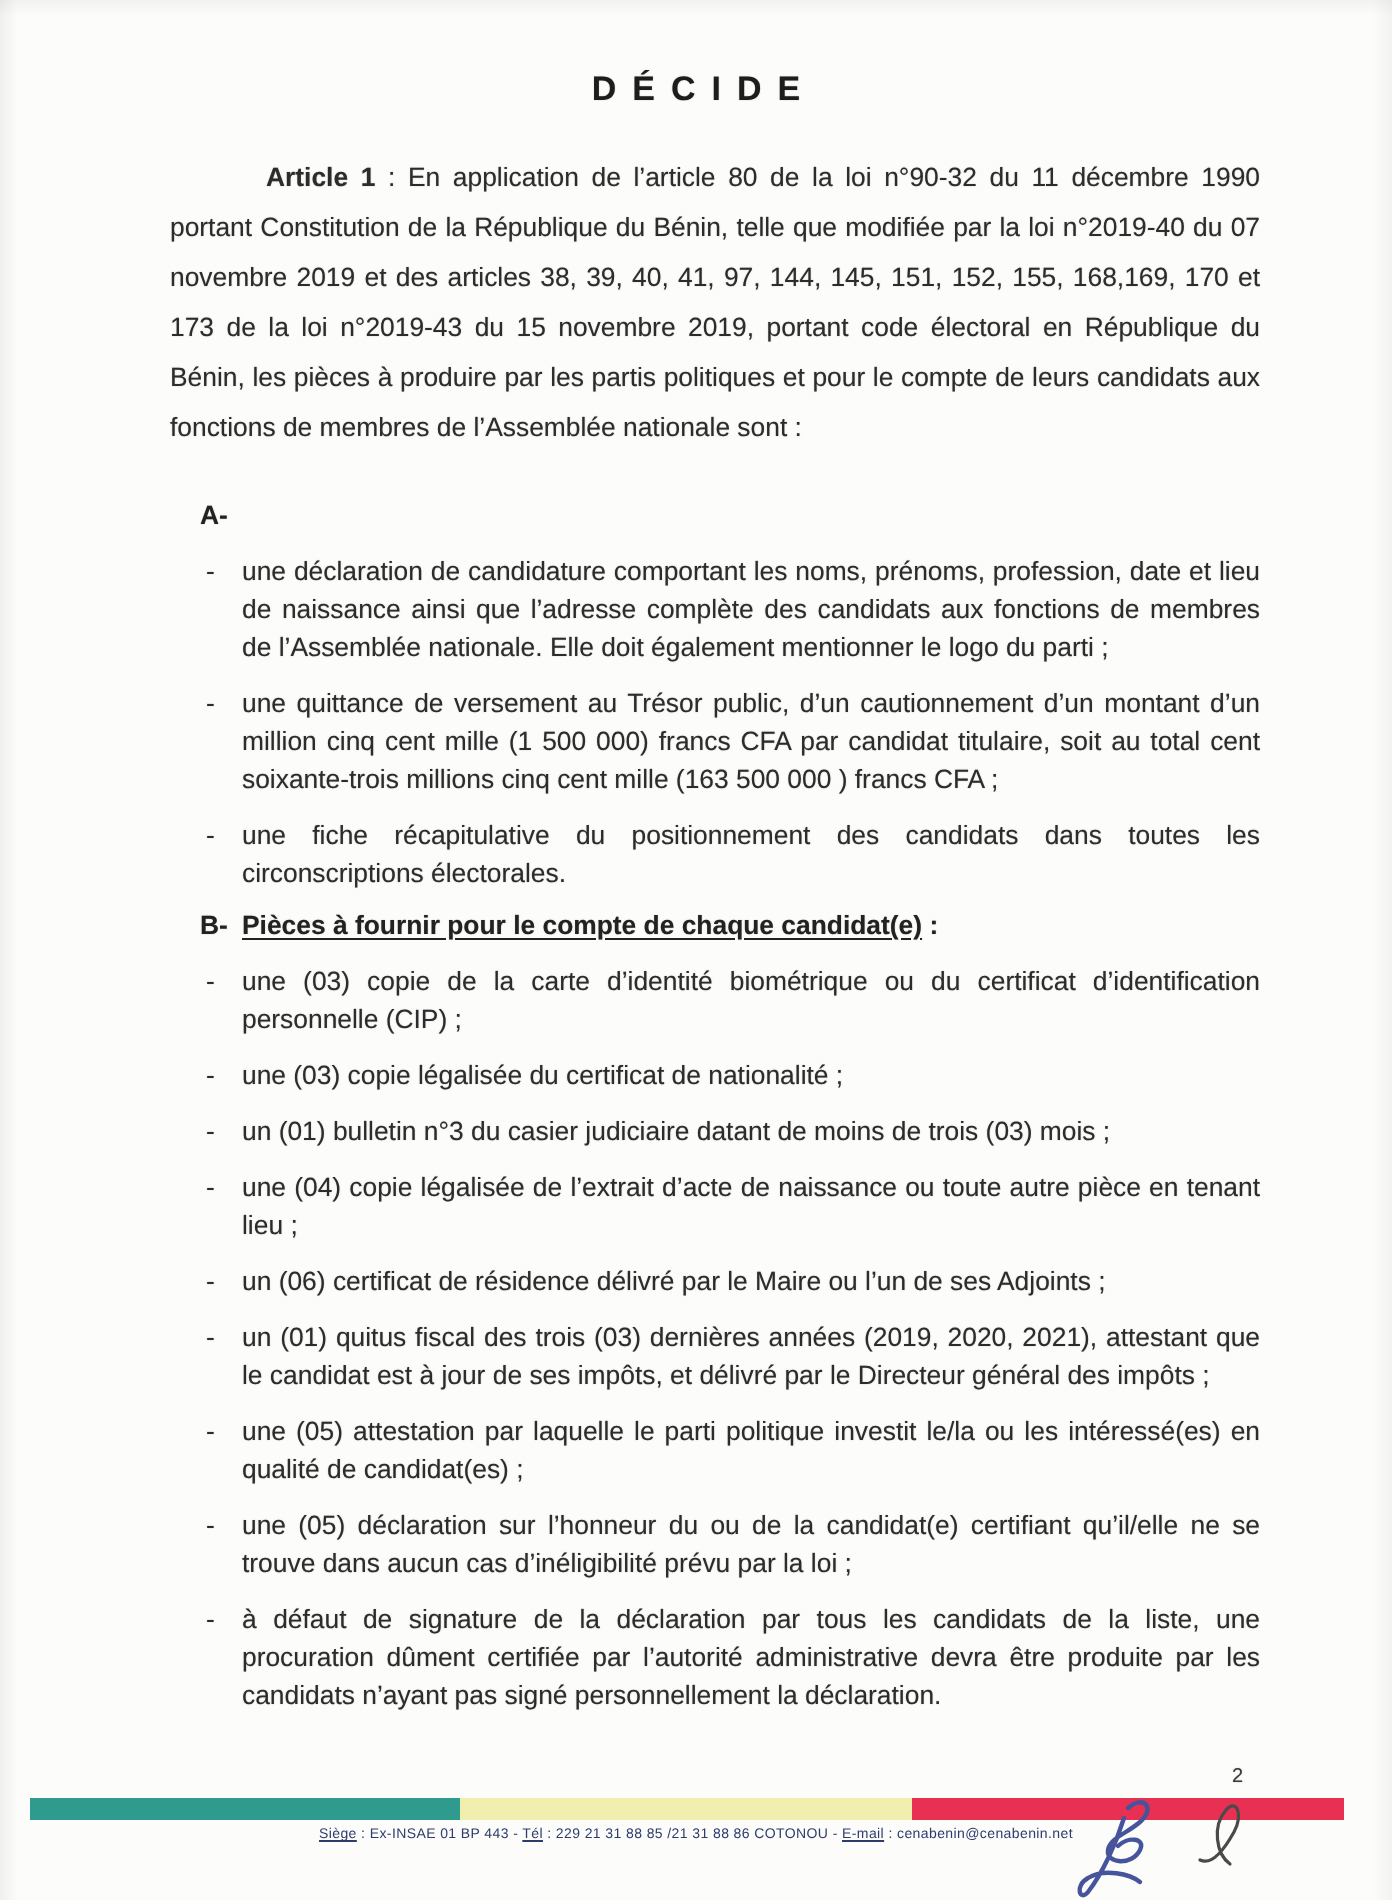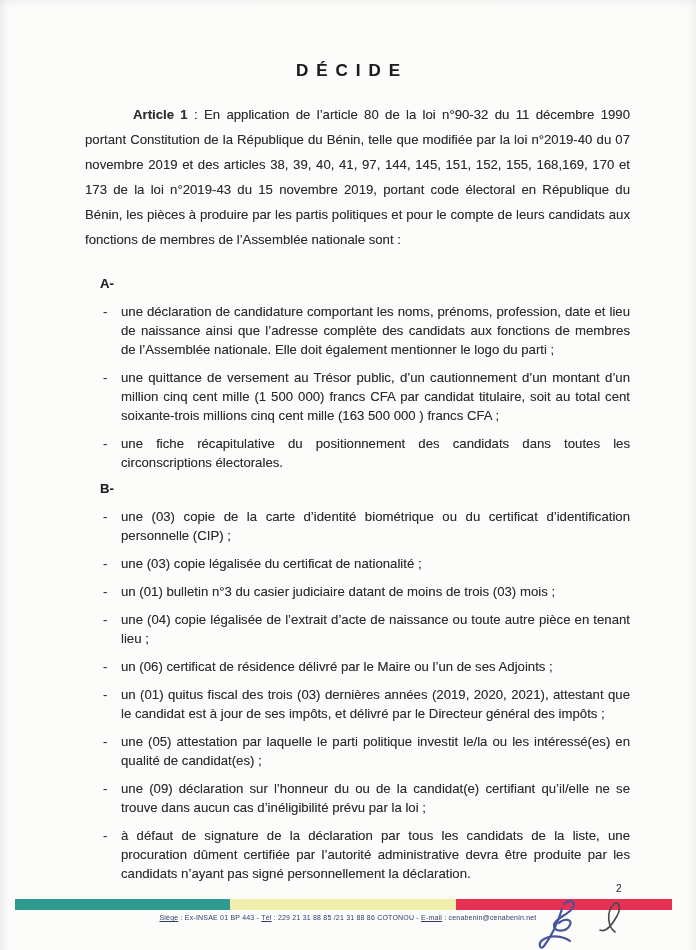--- a/index.html
+++ b/index.html
@@ -12,21 +12,21 @@
     position:relative;width:696px;height:950px;overflow:hidden;
     color:#2c2c2c;
     background:
       linear-gradient(90deg, rgba(0,0,0,0.05) 0px, rgba(0,0,0,0) 9px),
       linear-gradient(270deg, rgba(0,0,0,0.04) 0px, rgba(0,0,0,0) 10px),
       linear-gradient(180deg, rgba(0,0,0,0.04) 0px, rgba(0,0,0,0) 8px),
       #fcfcfb;
     text-shadow:0 0 0.6px rgba(45,45,45,0.4);
   }
   .title{
-    margin:0;padding-top:61px;
+    margin:0;padding-top:35px;
     text-align:center;
     font-size:17px;font-weight:bold;letter-spacing:8px;text-indent:8px;
     color:#1d1d1d;
   }
   .intro{
     margin:21px 66px 0 85px;
     font-size:13.2px;line-height:25px;
     text-align:justify;text-indent:48px;
   }
   .intro .b{font-weight:bold;margin-top:39px;}
@@ -84,20 +84,21 @@
     </div>
     <div class="item">
       <span class="dash">-</span>
       <span class="itext">une fiche récapitulative du positionnement des candidats dans toutes les circonscriptions électorales.</span>
     </div>
   </div>
 
   <div class="section sec-b">
     <div class="sec-head">
       <span class="sec-label">B-</span>
+      <span><span class="sec-title">Pièces à fournir pour le compte de chaque candidat(e)</span><span class="sec-colon"> :</span></span>
     </div>
     <div class="item">
       <span class="dash">-</span>
       <span class="itext">une (03) copie de la carte d’identité biométrique ou du certificat d’identification personnelle (CIP) ;</span>
     </div>
     <div class="item">
       <span class="dash">-</span>
       <span class="itext">une (03) copie légalisée du certificat de nationalité ;</span>
     </div>
     <div class="item">
@@ -115,21 +116,21 @@
     <div class="item">
       <span class="dash">-</span>
       <span class="itext">un (01) quitus fiscal des trois (03) dernières années (2019, 2020, 2021), attestant que le candidat est à jour de ses impôts, et délivré par le Directeur général des impôts ;</span>
     </div>
     <div class="item">
       <span class="dash">-</span>
       <span class="itext">une (05) attestation par laquelle le parti politique investit le/la ou les intéressé(es) en qualité de candidat(es) ;</span>
     </div>
     <div class="item">
       <span class="dash">-</span>
-      <span class="itext">une (09) déclaration sur l’honneur du ou de la candidat(e) certifiant qu’il/elle ne se trouve dans aucun cas d’inéligibilité prévu par la loi ;</span>
+      <span class="itext">une (05) déclaration sur l’honneur du ou de la candidat(e) certifiant qu’il/elle ne se trouve dans aucun cas d’inéligibilité prévu par la loi ;</span>
     </div>
     <div class="item">
       <span class="dash">-</span>
       <span class="itext">à défaut de signature de la déclaration par tous les candidats de la liste, une procuration dûment certifiée par l’autorité administrative devra être produite par les candidats n’ayant pas signé personnellement la déclaration.</span>
     </div>
   </div>
 
   <div class="page-number">2</div>
 
   <div class="footer-bar">

